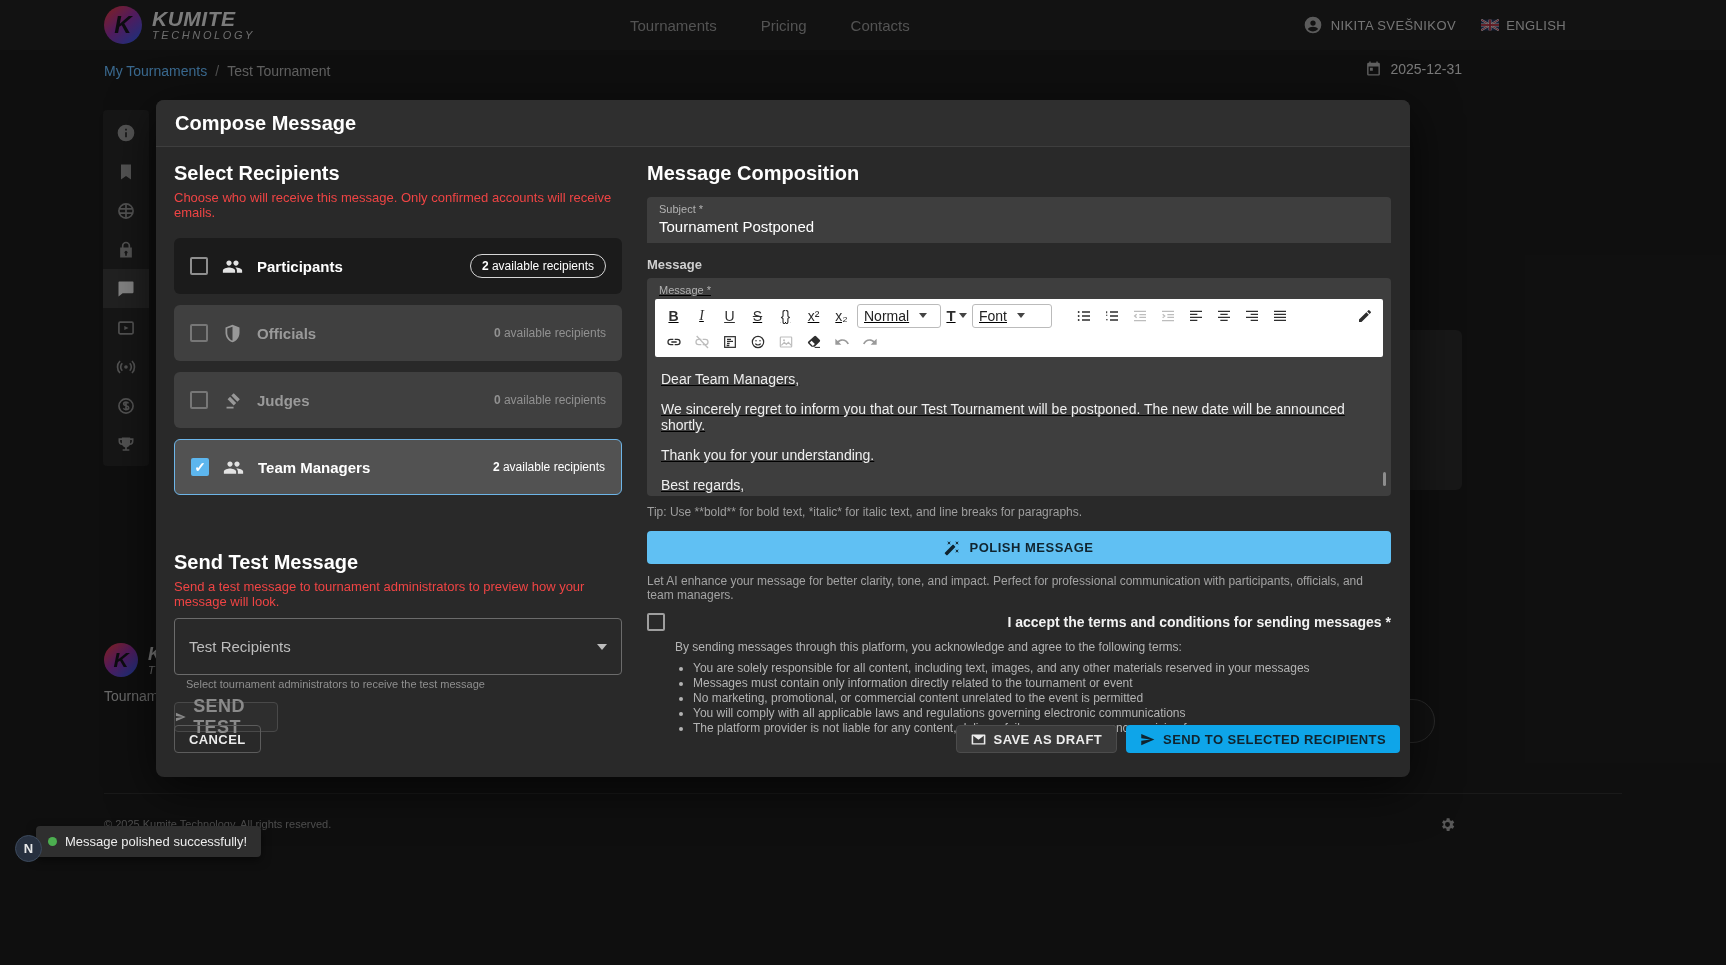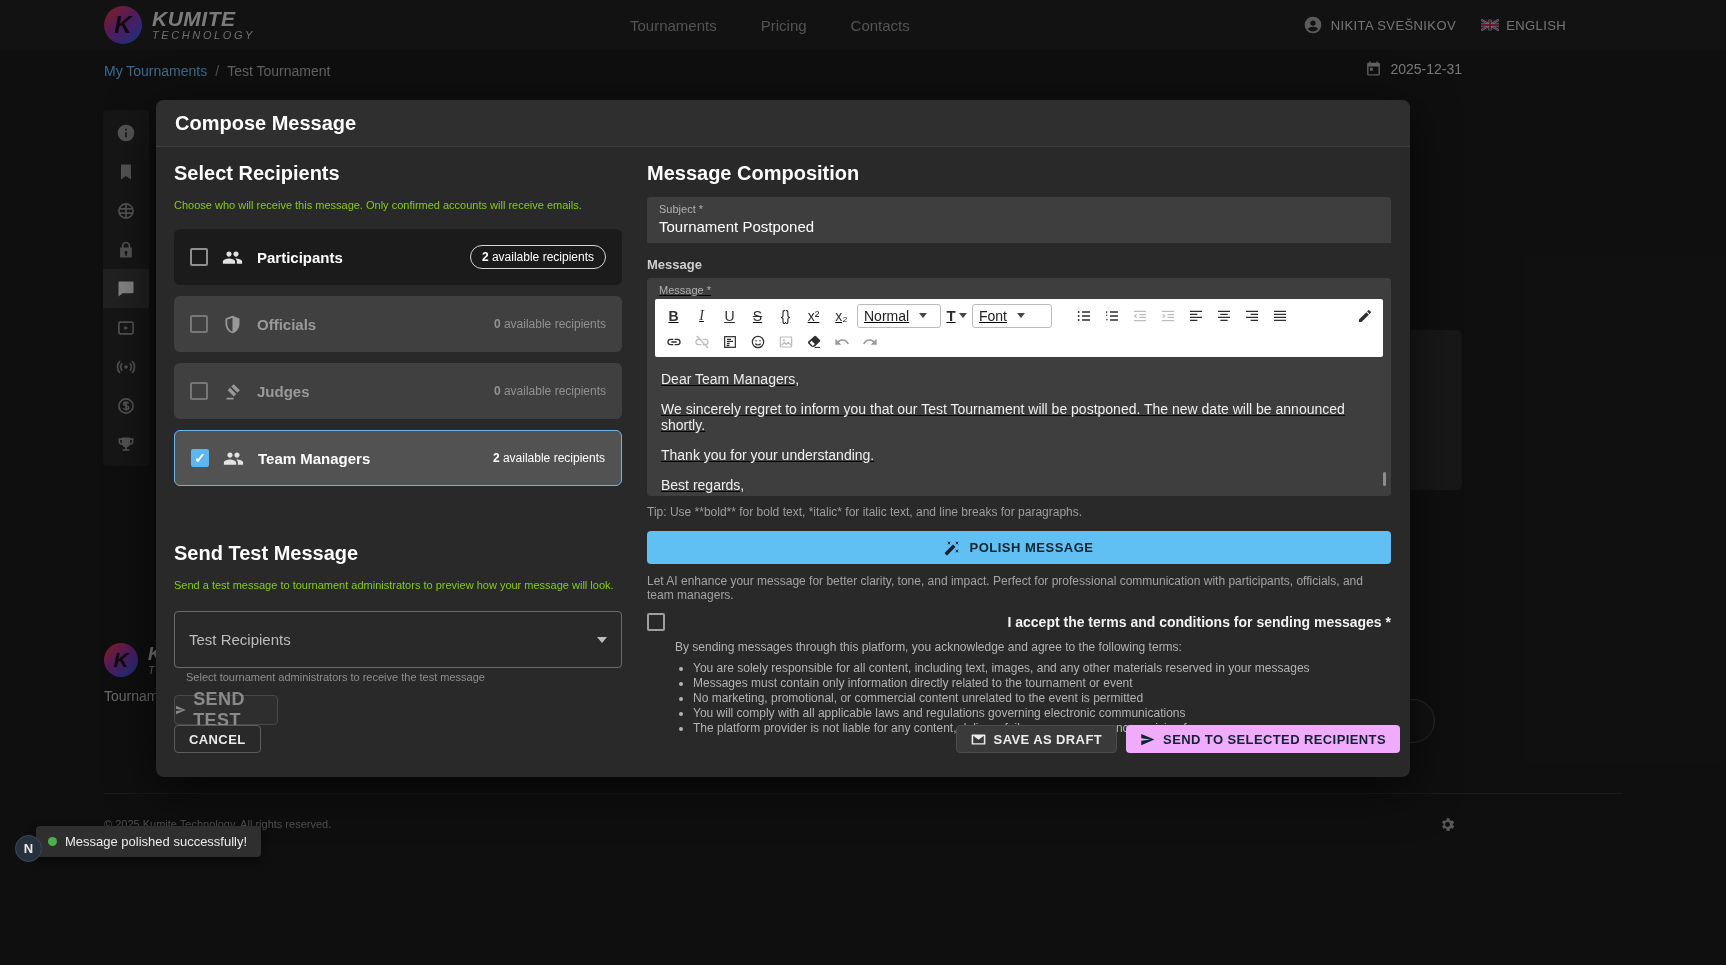--- a/index.html
+++ b/index.html
@@ -45,40 +45,40 @@
   .backdrop { position:absolute; inset:0; background:rgba(0,0,0,.42); }
 
   
   .modal { position:absolute; top:100px; left:156px; width:1254px; height:677px; background:#292929; border-radius:8px; box-shadow:0 12px 48px rgba(0,0,0,.65); }
   .modal-header { height:47px; background:#2f2f2f; border-radius:8px 8px 0 0; border-bottom:1px solid #3e3e3e; display:flex; align-items:center; padding-left:19px; }
   .modal-title { color:#fff; font-size:20px; font-weight:700; }
   .modal-body { position:absolute; top:47px; left:0; right:0; bottom:52px; }
   .col-left { position:absolute; left:18px; top:0; width:448px; }
   .col-right { position:absolute; left:491px; top:0; width:744px; }
   .sec-h { color:#fff; font-size:20px; font-weight:700; }
-  .sec-sub { color:#84cc16; font-size:11px; margin-top:14px; }
+  .sec-sub { color:#ef4444; font-size:13px; margin-top:5px; }
 
   .recip-card { height:56px; border-radius:6px; margin-bottom:11px; display:flex; align-items:center; padding:0 16px; gap:14px; cursor:pointer; }
   .recip-card.normal { background:#1b1b1b; }
   .recip-card.disabled { background:#404040; }
   .recip-card.selected { background:#525252; border:1px solid #6db5e8; }
   .cb { width:18px; height:18px; border:2px solid #8f8f8f; border-radius:2px; flex:0 0 auto; }
   .recip-card.disabled .cb { border-color:#777; }
   .cb.checked { background:#5db6ee; border-color:#5db6ee; color:#0e2635; display:flex; align-items:center; justify-content:center; font-size:14px; font-weight:700; color:#fff; }
   .recip-ic { width:21px; height:21px; color:#e3e3e3; flex:0 0 auto; }
   .recip-card.disabled .recip-ic { color:#989898; }
   .recip-label { font-size:15px; font-weight:700; color:#fff; }
   .recip-card.disabled .recip-label { color:#9a9a9a; }
   .recip-count { margin-left:auto; font-size:12px; color:#fff; white-space:nowrap; }
   .recip-count b { font-weight:700; }
   .recip-count.pill { border:1px solid #d6d6d6; border-radius:13px; padding:4px 11px; }
   .recip-card.disabled .recip-count { color:#919191; }
 
   .test-head { margin-top:56px; }
-  .select-box { margin-top:20px; height:57px; border:1px solid #6b6b6b; border-radius:4px; display:flex; align-items:center; padding:0 14px; cursor:pointer; }
+  .select-box { margin-top:9px; height:57px; border:1px solid #6b6b6b; border-radius:4px; display:flex; align-items:center; padding:0 14px; cursor:pointer; }
   .select-label { color:#bdbdbd; font-size:15px; }
   .caret-down { margin-left:auto; width:0; height:0; border-left:5px solid transparent; border-right:5px solid transparent; border-top:6px solid #bdbdbd; }
   .helper-text { margin:3px 0 0 12px; color:#8f8f8f; font-size:11px; }
   .send-test-btn { margin-top:12px; height:30px; width:104px; background:#2e2e2e; border:1px solid #494949; border-radius:4px; color:#8a8a8a; font-size:18px; font-weight:700; letter-spacing:.4px; display:flex; align-items:center; justify-content:center; gap:7px; cursor:default; }
   .send-test-btn svg { width:14px; height:14px; }
 
   .subject-field { margin-top:12px; height:46px; background:#3e3e3e; border-radius:4px 4px 0 0; padding:6px 12px; }
   .field-label { color:#b2b2b2; font-size:11px; }
   .subject-value { color:#fff; font-size:15px; margin-top:3px; }
   .msg-label { margin-top:14px; color:#cfcfcf; font-size:13px; font-weight:700; }
@@ -116,21 +116,21 @@
   .terms-label { color:#f2f2f2; font-size:14px; font-weight:600; margin-top:1px; }
   .terms-intro { margin:9px 0 0 28px; color:#b3b3b3; font-size:12px; }
   .terms-list { margin:7px 0 0 46px; color:#b3b3b3; font-size:12px; }
   .terms-list li { line-height:15px; }
 
   .modal-footer { position:absolute; left:0; right:0; bottom:0; height:52px; display:flex; align-items:flex-start; padding:0 10px 0 18px; gap:9px; }
   .btn { height:28px; border-radius:4px; font-size:13px; font-weight:700; letter-spacing:.4px; display:flex; align-items:center; padding:0 14px; gap:8px; cursor:pointer; border:none; }
   .btn svg { width:15px; height:15px; }
   .btn-cancel { background:transparent; border:1px solid #5c5c5c; color:#ececec; }
   .btn-draft { background:#3a3a3a; border:1px solid #4c4c4c; color:#ececec; margin-left:auto; }
-  .btn-send { background:#f0abfc; color:#10242f; }
+  .btn-send { background:#0ea5e9; color:#10242f; }
 
   
   .toast { position:absolute; left:36px; top:826px; height:31px; background:#2f2f2f; border-radius:4px; box-shadow:0 3px 10px rgba(0,0,0,.5); display:flex; align-items:center; padding:0 14px 0 12px; gap:8px; z-index:30; }
   .toast-dot { width:9px; height:9px; border-radius:50%; background:#4caf50; }
   .toast-text { color:#ececec; font-size:13px; }
   .chat-bubble { position:absolute; left:15px; top:835px; width:27px; height:27px; border-radius:50%; background:#27303f; border:1px solid #3c4a5d; color:#e8e8e8; font-size:13px; font-weight:700; display:flex; align-items:center; justify-content:center; z-index:31; cursor:pointer; }
 </style>
 </head>
 <body>
 

